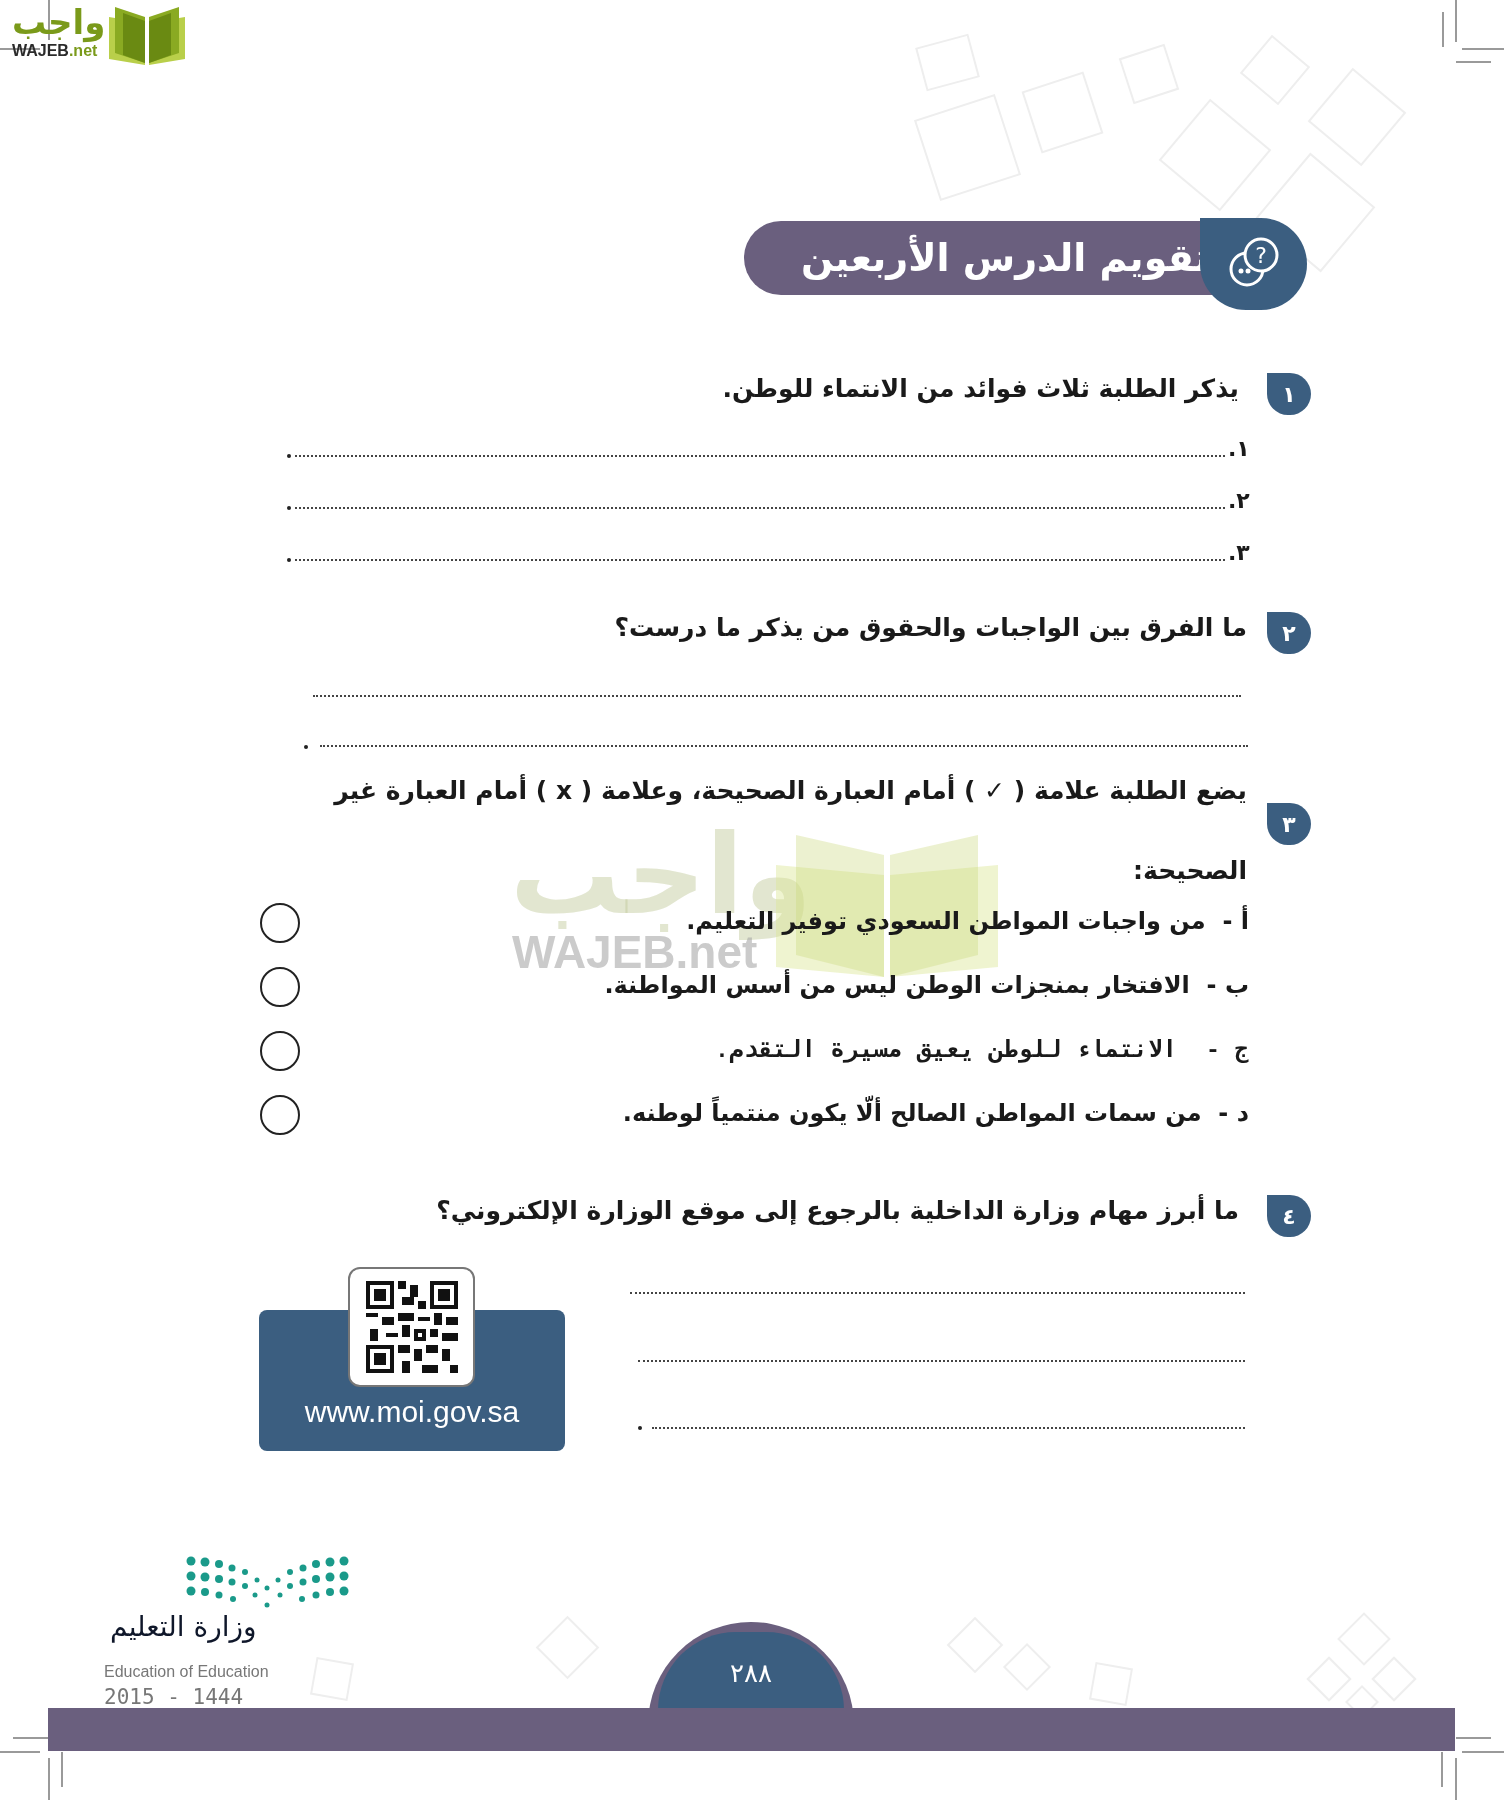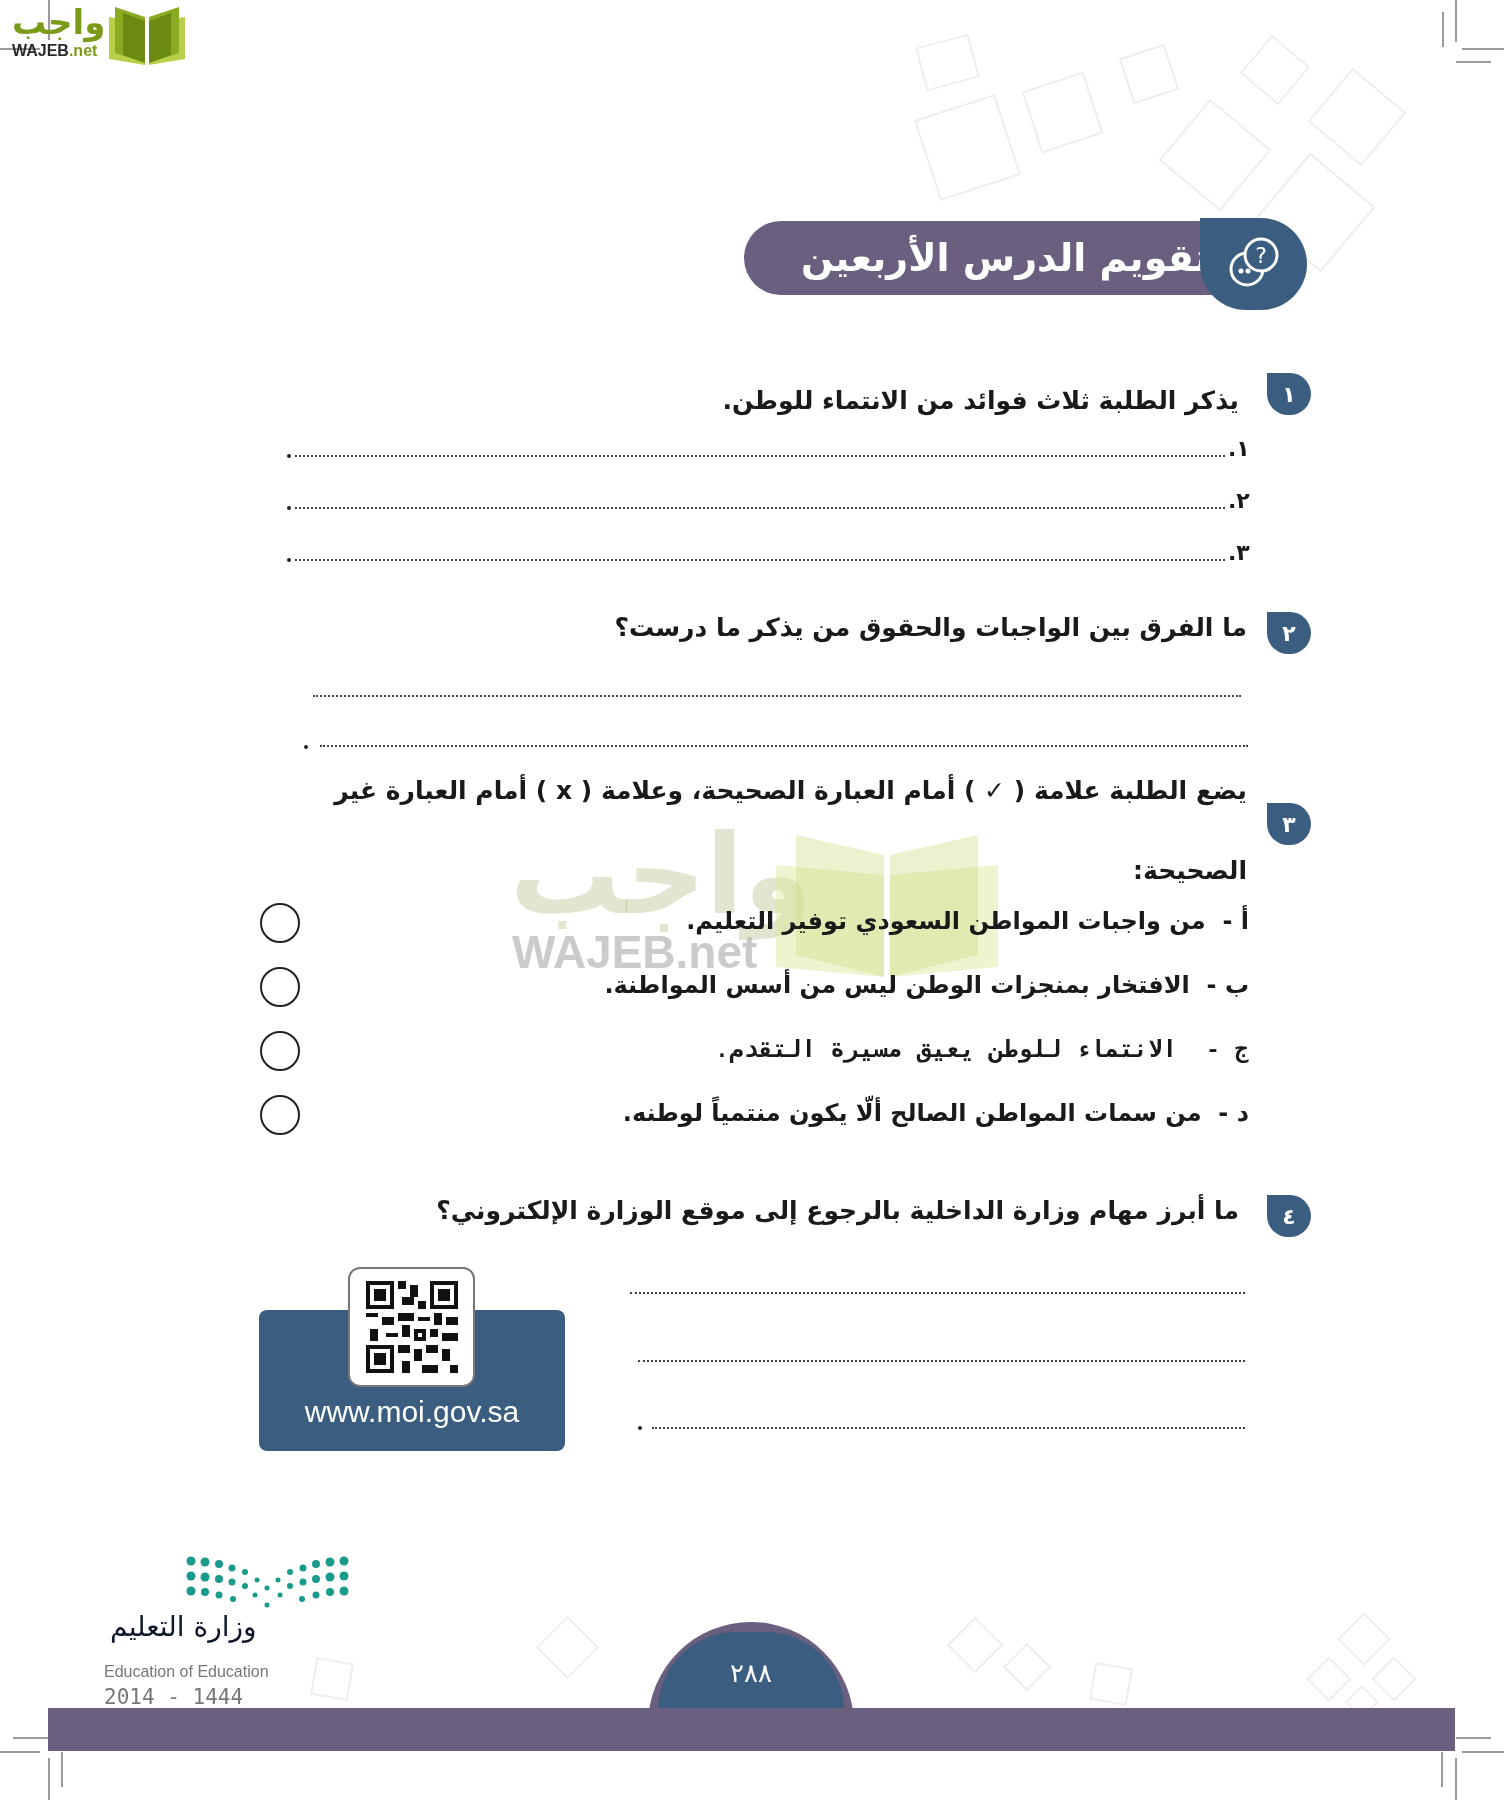--- a/index.html
+++ b/index.html
@@ -115,21 +115,21 @@
 <div class="wm-en"><span>WAJEB</span><span>.net</span></div>
 <svg class="wm-book" viewBox="0 0 222 142">
   <path d="M0 30 L108 40 L108 142 L0 132 Z" fill="rgba(220,230,150,0.45)"></path>
   <path d="M222 30 L114 40 L114 142 L222 132 Z" fill="rgba(220,230,150,0.45)"></path>
   <path d="M20 0 L108 20 L108 142 L20 120 Z" fill="rgba(200,215,120,0.35)"></path>
   <path d="M202 0 L114 20 L114 142 L202 120 Z" fill="rgba(200,215,120,0.35)"></path>
 </svg>
 
 <div>
   <div class="badge" style="left:1267px;top:373px;">١</div>
-  <div class="q" style="right:265px;top:386px;">يذكر الطلبة ثلاث فوائد من الانتماء للوطن.</div>
+  <div class="q" style="right:265px;top:374px;">يذكر الطلبة ثلاث فوائد من الانتماء للوطن.</div>
 
   <div class="numlabel" style="left:1228px;top:436px;">١.</div>
   <div class="enddot" style="left:287px;top:454px;"></div>
   <div class="dotline" style="left:295px;top:455px;width:930px;"></div>
 
   <div class="numlabel" style="left:1228px;top:488px;">٢.</div>
   <div class="enddot" style="left:287px;top:506px;"></div>
   <div class="dotline" style="left:295px;top:507px;width:930px;"></div>
 
   <div class="numlabel" style="left:1228px;top:540px;">٣.</div>
@@ -252,19 +252,19 @@
       <circle cx="159" cy="36" r="4.5"></circle>
         <circle cx="145" cy="37" r="4"></circle>
         <circle cx="131" cy="40" r="3.5"></circle>
         <circle cx="117" cy="44" r="3"></circle>
         <circle cx="95" cy="40" r="2.5"></circle>
         <circle cx="82" cy="33" r="2.5"></circle>
     </g>
   </svg>
   <div class="moe-ar">وزارة التعليم</div>
   <div class="moe-en">Education of Education</div>
-  <div class="moe-yr">2014 - 1444</div>
+  <div class="moe-yr">2015 - 1444</div>
 </div>
 
 <div class="page-arc-outer"></div>
 <div class="page-arc-inner"></div>
 <div class="band"></div>
 <div class="page-num">٢٨٨</div>
 
 </body></html>

